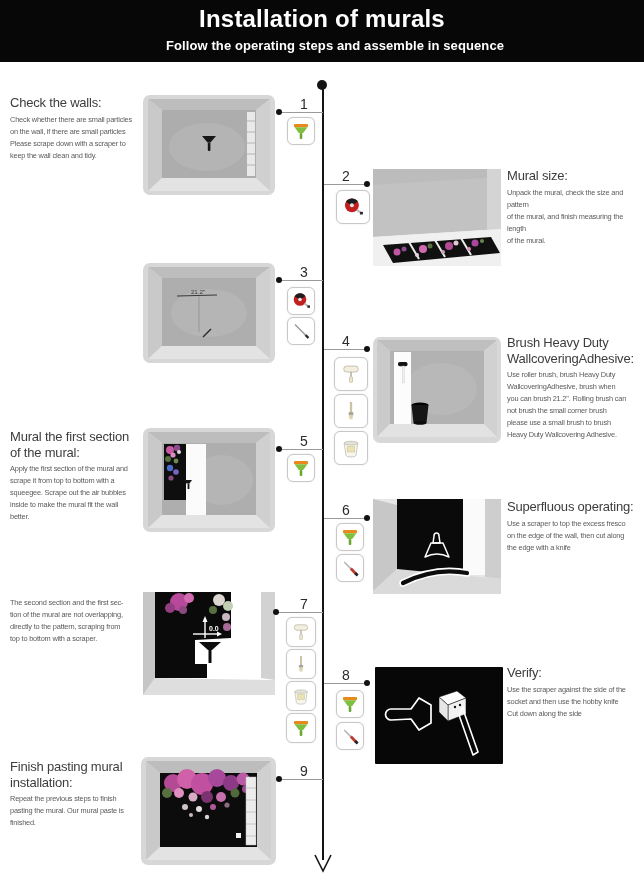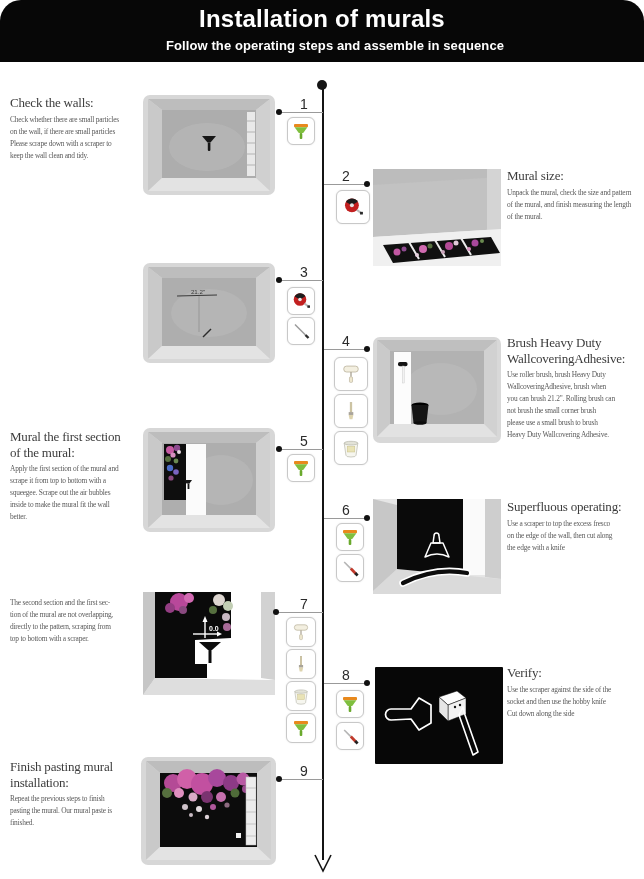--- a/index.html
+++ b/index.html
@@ -1,33 +1,33 @@
 <!DOCTYPE html>
 <html><head>
 <meta charset="utf-8">
 <style>
   html,body{margin:0;padding:0;background:#fff;}
   .page{position:relative;width:644px;height:879px;background:#fff;overflow:hidden;
-        font-family:"Liberation Sans",sans-serif;color:#333;border-radius:21px;}
+        font-family:"Liberation Sans",sans-serif;color:#333;}
   
   .hdr{position:absolute;left:0;top:0;width:644px;height:62px;background:#070707;}
   .hdr .title{position:absolute;top:5px;left:0;width:100%;text-align:center;
               color:#fff;font-size:24px;font-weight:700;letter-spacing:.2px;}
   .hdr .subtitle{position:absolute;top:38px;left:13px;width:100%;text-align:center;
               color:#fff;font-size:13px;font-weight:700;letter-spacing:.1px;}
   
   .vline{position:absolute;left:322px;top:86px;width:2px;height:774px;background:#141414;}
   .vdot{position:absolute;left:317px;top:80px;width:10px;height:10px;border-radius:50%;background:#141414;}
   .varrow{position:absolute;left:312px;top:852px;}
   
   .hline{position:absolute;height:1px;background:#9a9a9a;}
   .cdot{position:absolute;width:6px;height:6px;border-radius:50%;background:#111;}
   .num{position:absolute;width:44px;text-align:center;font-size:14px;color:#2a2a2a;}
   
-  .txt{position:absolute;font-family:Liberation Serif, serif;}
+  .txt{position:absolute;}
   .h{font-size:13px;line-height:15.5px;color:#3c3c3c;white-space:pre-line;letter-spacing:-.2px;}
   .b{margin-top:3px;font-size:7.4px;line-height:12px;color:#5a5a5a;white-space:pre-line;letter-spacing:-.2px;}
   
   .tool{position:absolute;background:#fff;border:1px solid #c8c8c8;border-radius:6px;
         box-shadow:0 0 2px rgba(0,0,0,.10);display:flex;align-items:center;justify-content:center;}
   .t26{width:26px;height:26px;} .t28{width:28px;height:28px;} .t32{width:32px;height:32px;}
   .room{position:absolute;line-height:0;}
 </style>
 </head>
 <body>

